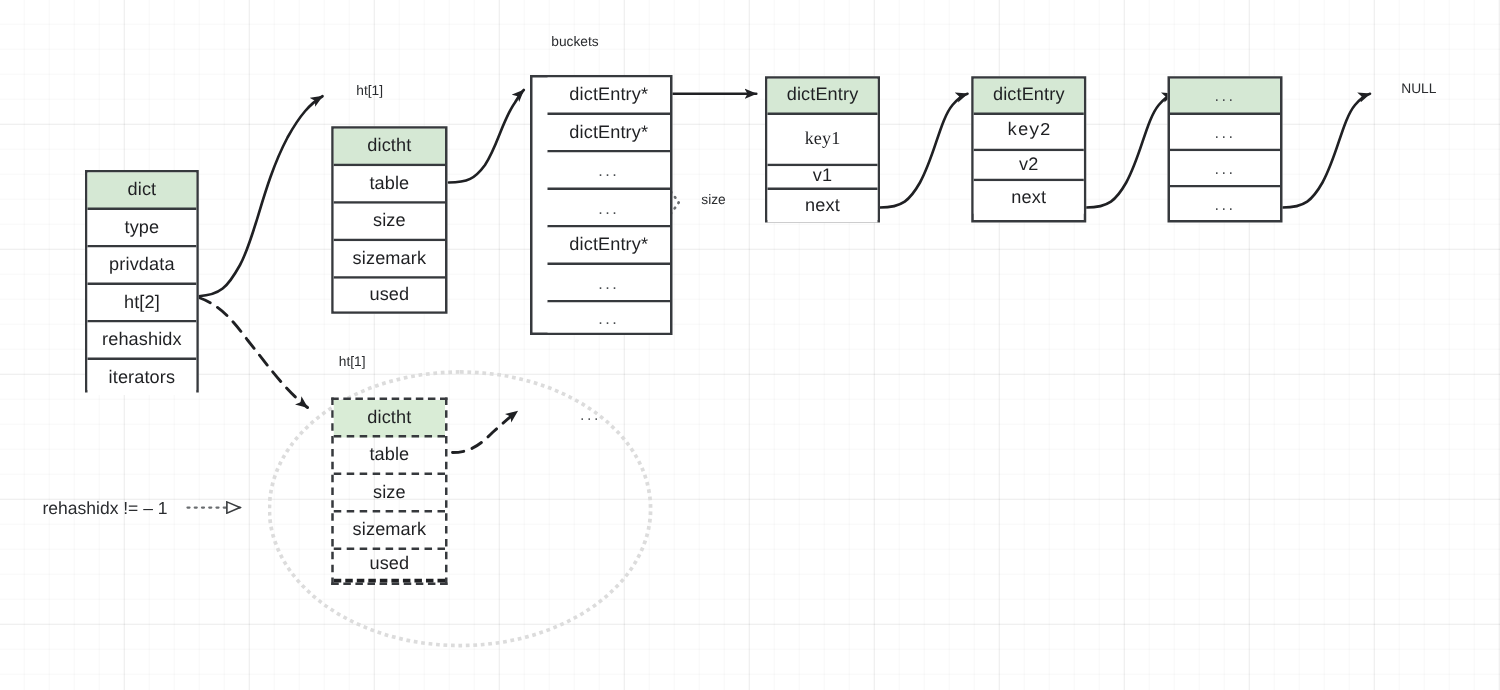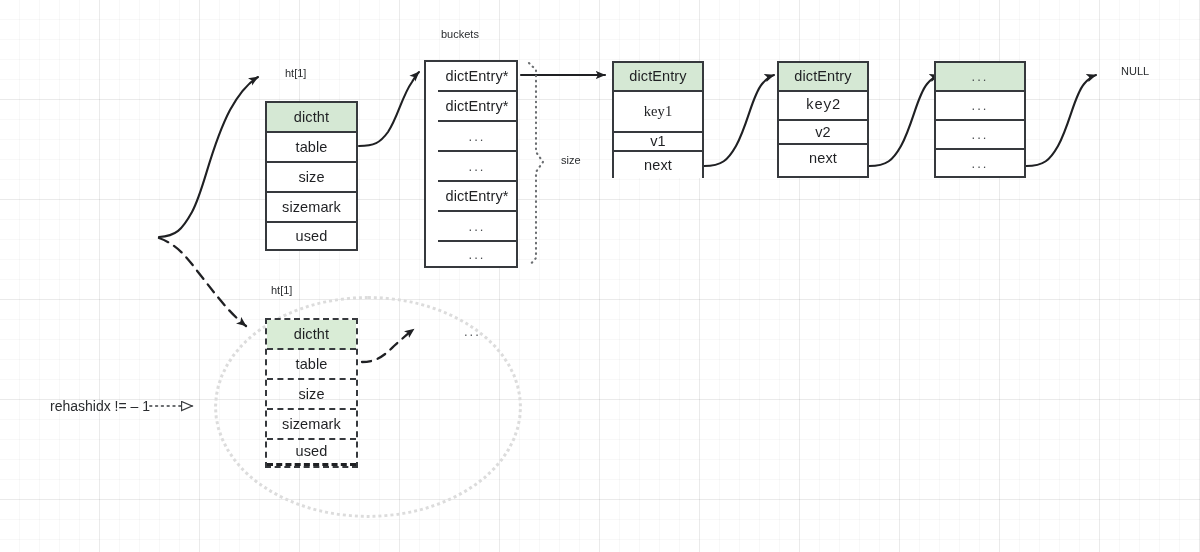--- a/index.html
+++ b/index.html
@@ -80,21 +80,20 @@
   
   .label {
     position: absolute;
     color: #2a2c2f;
     font-size: 11px;
     line-height: 1;
     white-space: nowrap;
   }
   .label.small {
     font-size: 14px;
-    margin-left: 16px;
   }
   .ellipse-dots {
     position: absolute;
     color: #55585b;
     font-size: 13px;
     letter-spacing: 2px;
     white-space: nowrap;
   }
 
   
@@ -145,38 +144,46 @@
   <div class="region" style="left:214px; top:296px; width:308px; height:222px;"></div>
 
   <div class="label" style="left:441px; top:29px;">buckets</div>
   <div class="label" style="left:285px; top:68px;">ht[1]</div>
   <div class="label" style="left:271px; top:285px;">ht[1]</div>
   <div class="label" style="left:561px; top:155px;">size</div>
   <div class="label" style="left:1121px; top:66px;">NULL</div>
   <div class="label small" style="left:34px; top:399px;">rehashidx != – 1</div>
   <div class="ellipse-dots" style="left:464px; top:324px;">...</div>
 
+  <div class="struct" style="left:68px; top:136px; width:91px; height:178px;">
+    <div class="row head" style="height:30px;">dict</div>
+    <div class="row" style="height:30px;">type</div>
+    <div class="row" style="height:30px;">privdata</div>
+    <div class="row" style="height:30px;">ht[2]</div>
+    <div class="row" style="height:30px;">rehashidx</div>
+    <div class="row" style="height:28px;">iterators</div>
+  </div>
 
   <div class="struct" style="left:265px; top:101px; width:93px; height:150px;">
     <div class="row head" style="height:30px;">dictht</div>
     <div class="row" style="height:30px;">table</div>
     <div class="row" style="height:30px;">size</div>
     <div class="row" style="height:30px;">sizemark</div>
     <div class="row" style="height:26px;">used</div>
   </div>
 
   <div class="struct dashed" style="left:265px; top:318px; width:93px; height:150px;">
     <div class="row head" style="height:30px;">dictht</div>
     <div class="row" style="height:30px;">table</div>
     <div class="row" style="height:30px;">size</div>
     <div class="row" style="height:30px;">sizemark</div>
     <div class="row" style="height:26px;">used</div>
   </div>
 
-  <div class="struct" style="left:424px; top:60px; width:94px; height:208px;padding-left:12px;">
+  <div class="struct" style="left:424px; top:60px; width:114px; height:208px;padding-left:12px;">
     <div class="row" style="height:30px;">dictEntry*</div>
     <div class="row" style="height:30px;">dictEntry*</div>
     <div class="row dots" style="height:30px;">...</div>
     <div class="row dots" style="height:30px;">...</div>
     <div class="row" style="height:30px;">dictEntry*</div>
     <div class="row dots" style="height:30px;">...</div>
     <div class="row dots" style="height:24px;">...</div>
   </div>
 
   <div class="struct" style="left:612px; top:61px; width:92px; height:117px;">

